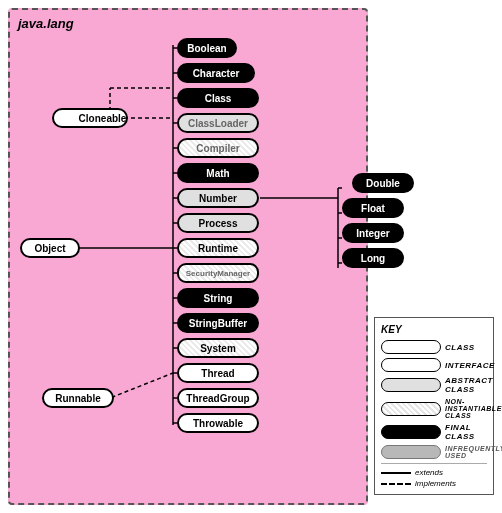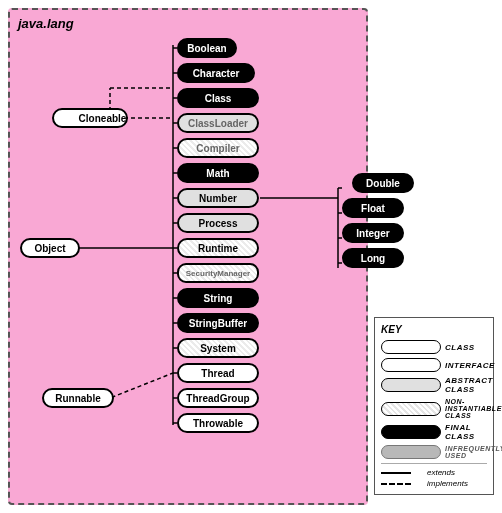--- a/index.html
+++ b/index.html
@@ -136,21 +136,21 @@
 
     .key-label {
       font-size: 8px;
       font-weight: bold;
       letter-spacing: 0.5px;
     }
 
     .key-line-item {
       display: flex;
       align-items: center;
-      gap: 16px;
+      gap: 4px;
       margin-top: 2px;
     }
 
     .key-line-solid {
       width: 30px;
       height: 2px;
       background: black;
     }
 
     .key-line-dashed {

